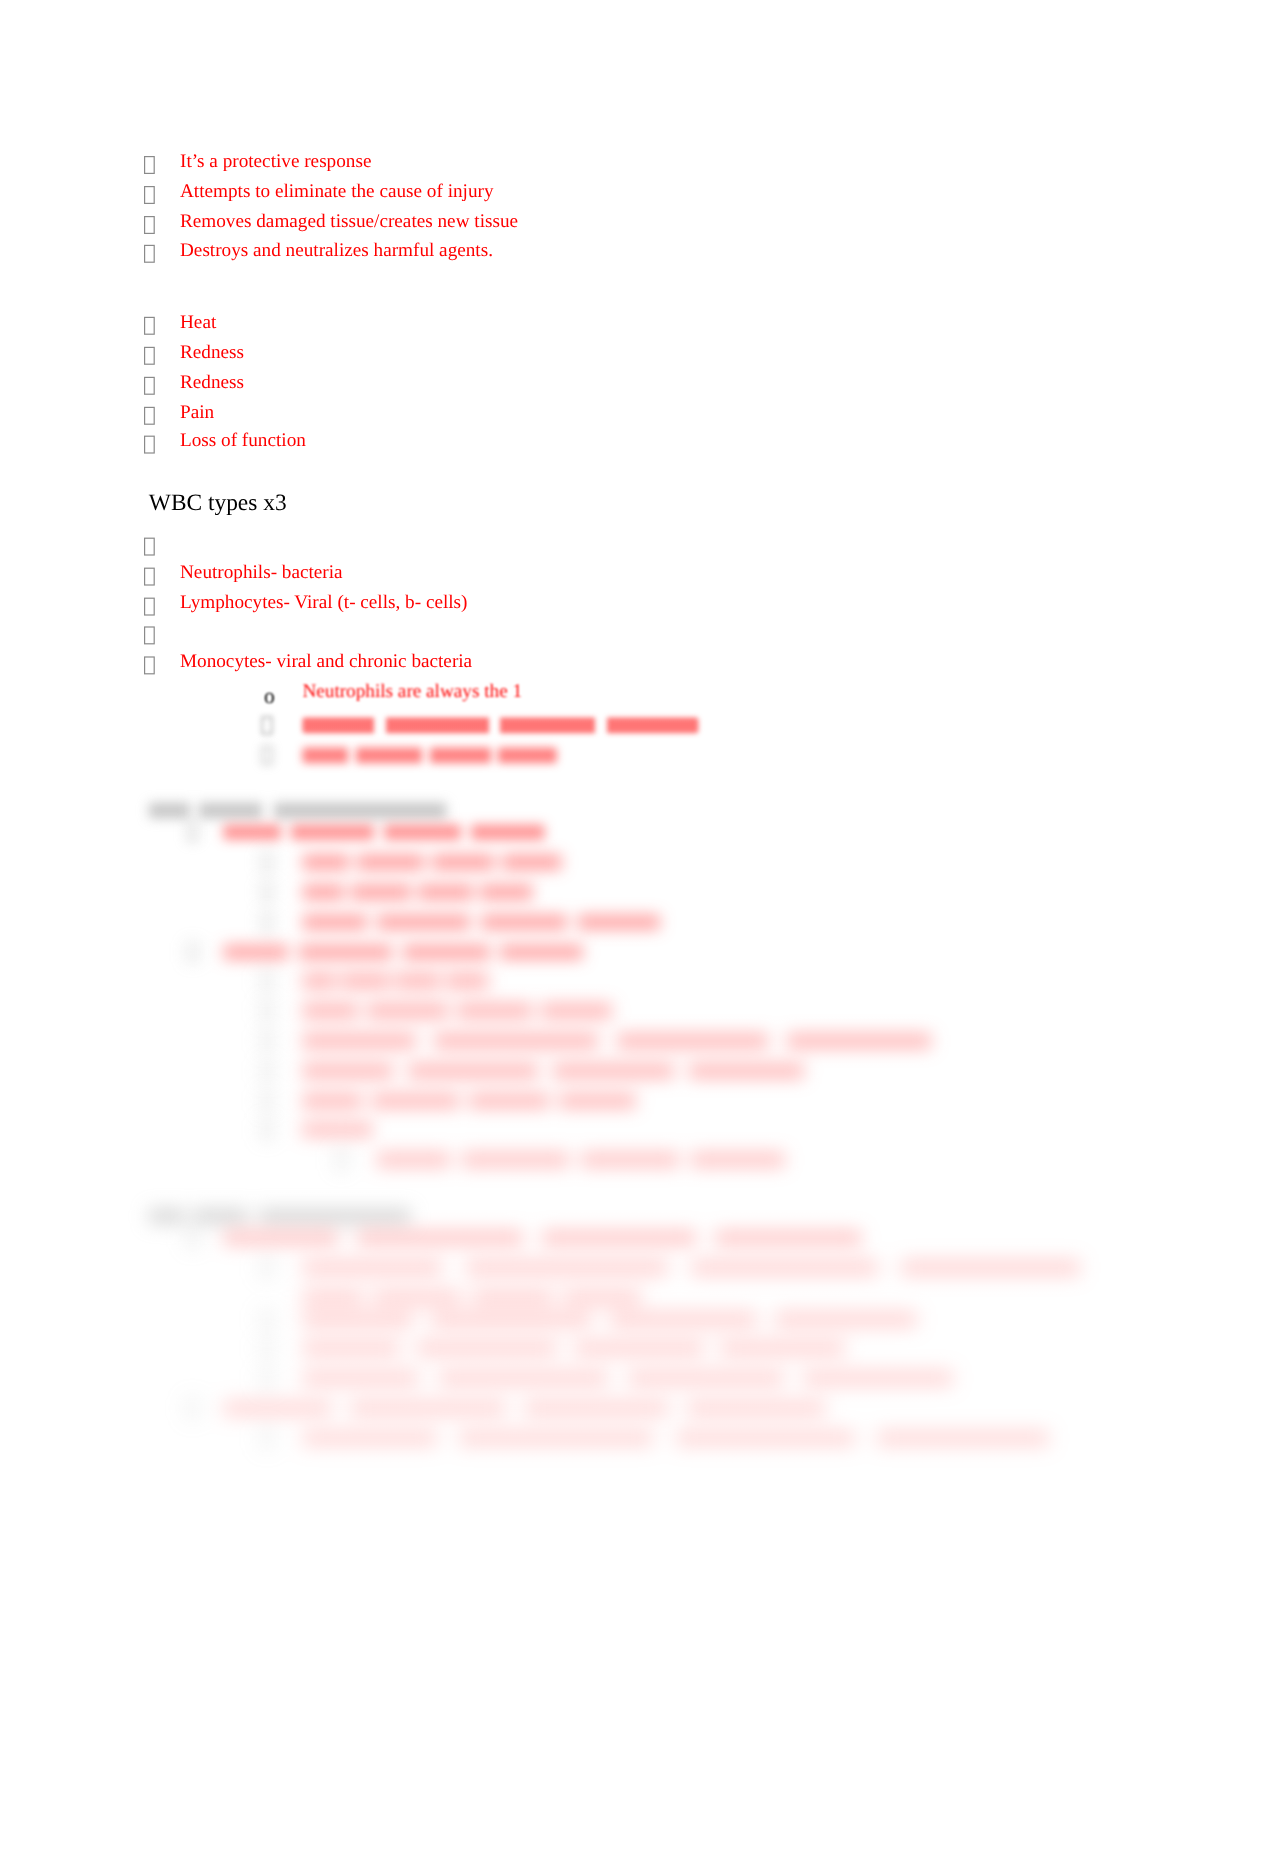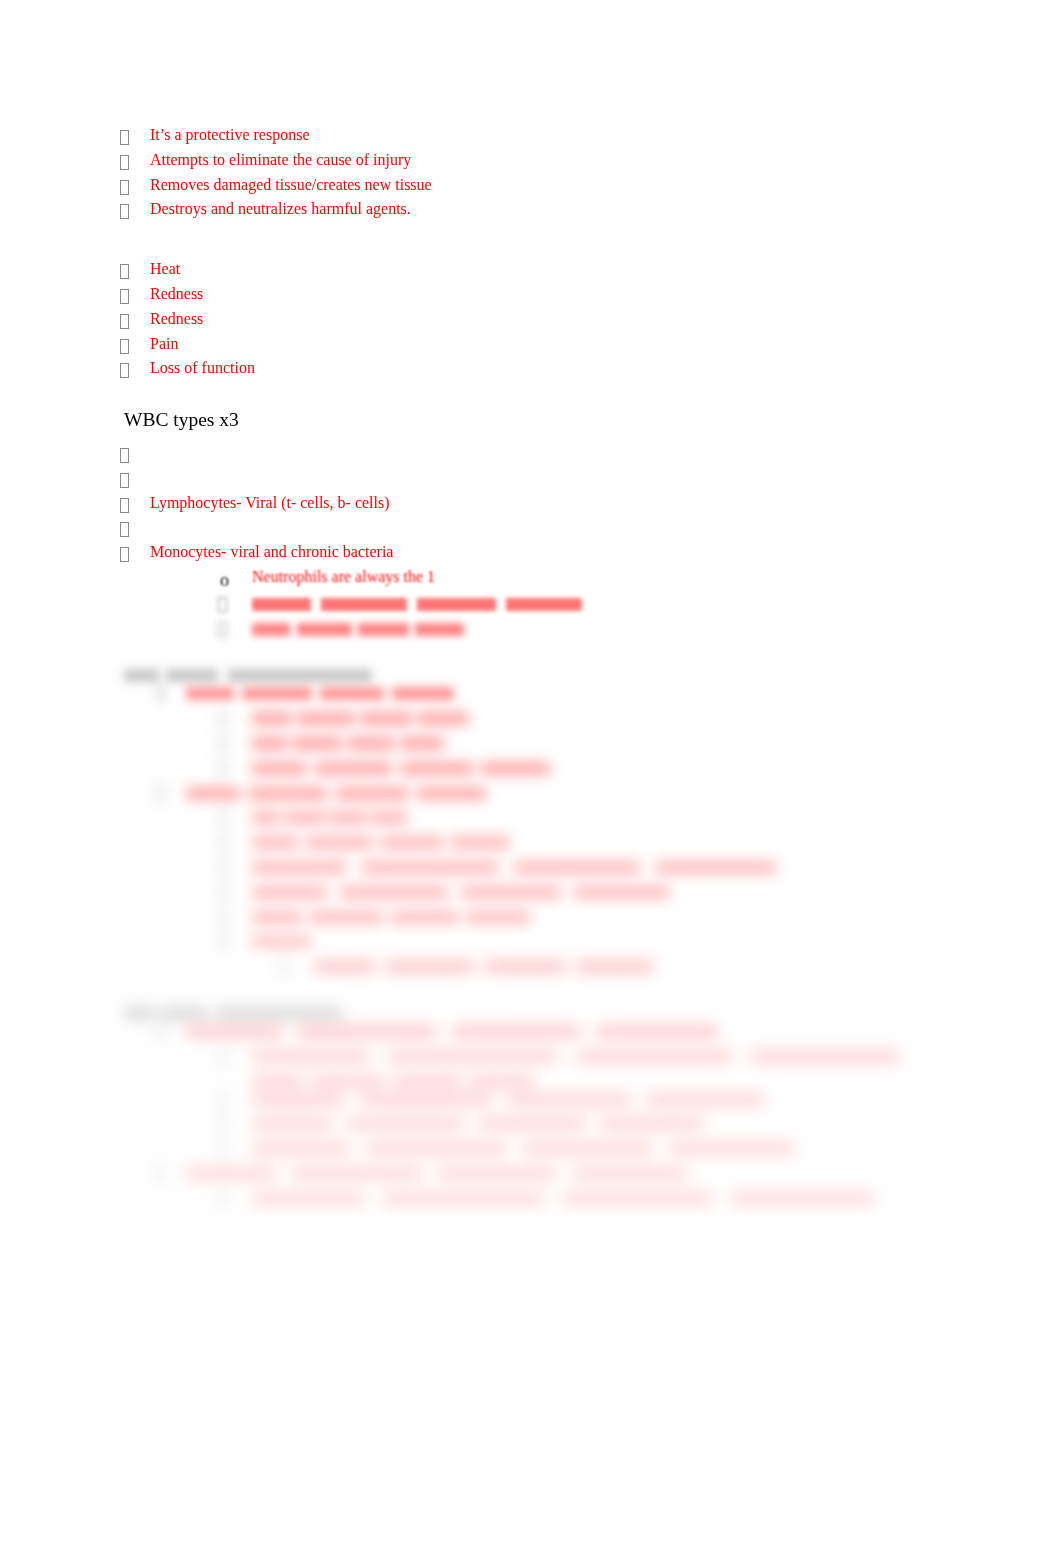--- a/index.html
+++ b/index.html
@@ -148,20 +148,21 @@
     <div class="gap-md"></div>
 
     <div>
       <div class="head b0">WBC types x3</div>
       <div class="gap-sm"></div>
       <div class="bullet-row lvl1 b0">
         <span class="marker"><span class="tofu"></span></span>
       </div>
       <div class="bullet-row lvl1 b0">
         <span class="marker"><span class="tofu"></span></span>
+        <span class="txt">Neutrophils- bacteria</span>
       </div>
       <div class="bullet-row lvl1 b0">
         <span class="marker"><span class="tofu"></span></span>
         <span class="txt">Lymphocytes- Viral (t- cells, b- cells)</span>
       </div>
       <div class="bullet-row lvl1 b0">
         <span class="marker"><span class="tofu"></span></span>
       </div>
       <div class="bullet-row lvl1 b0">
         <span class="marker"><span class="tofu"></span></span>

